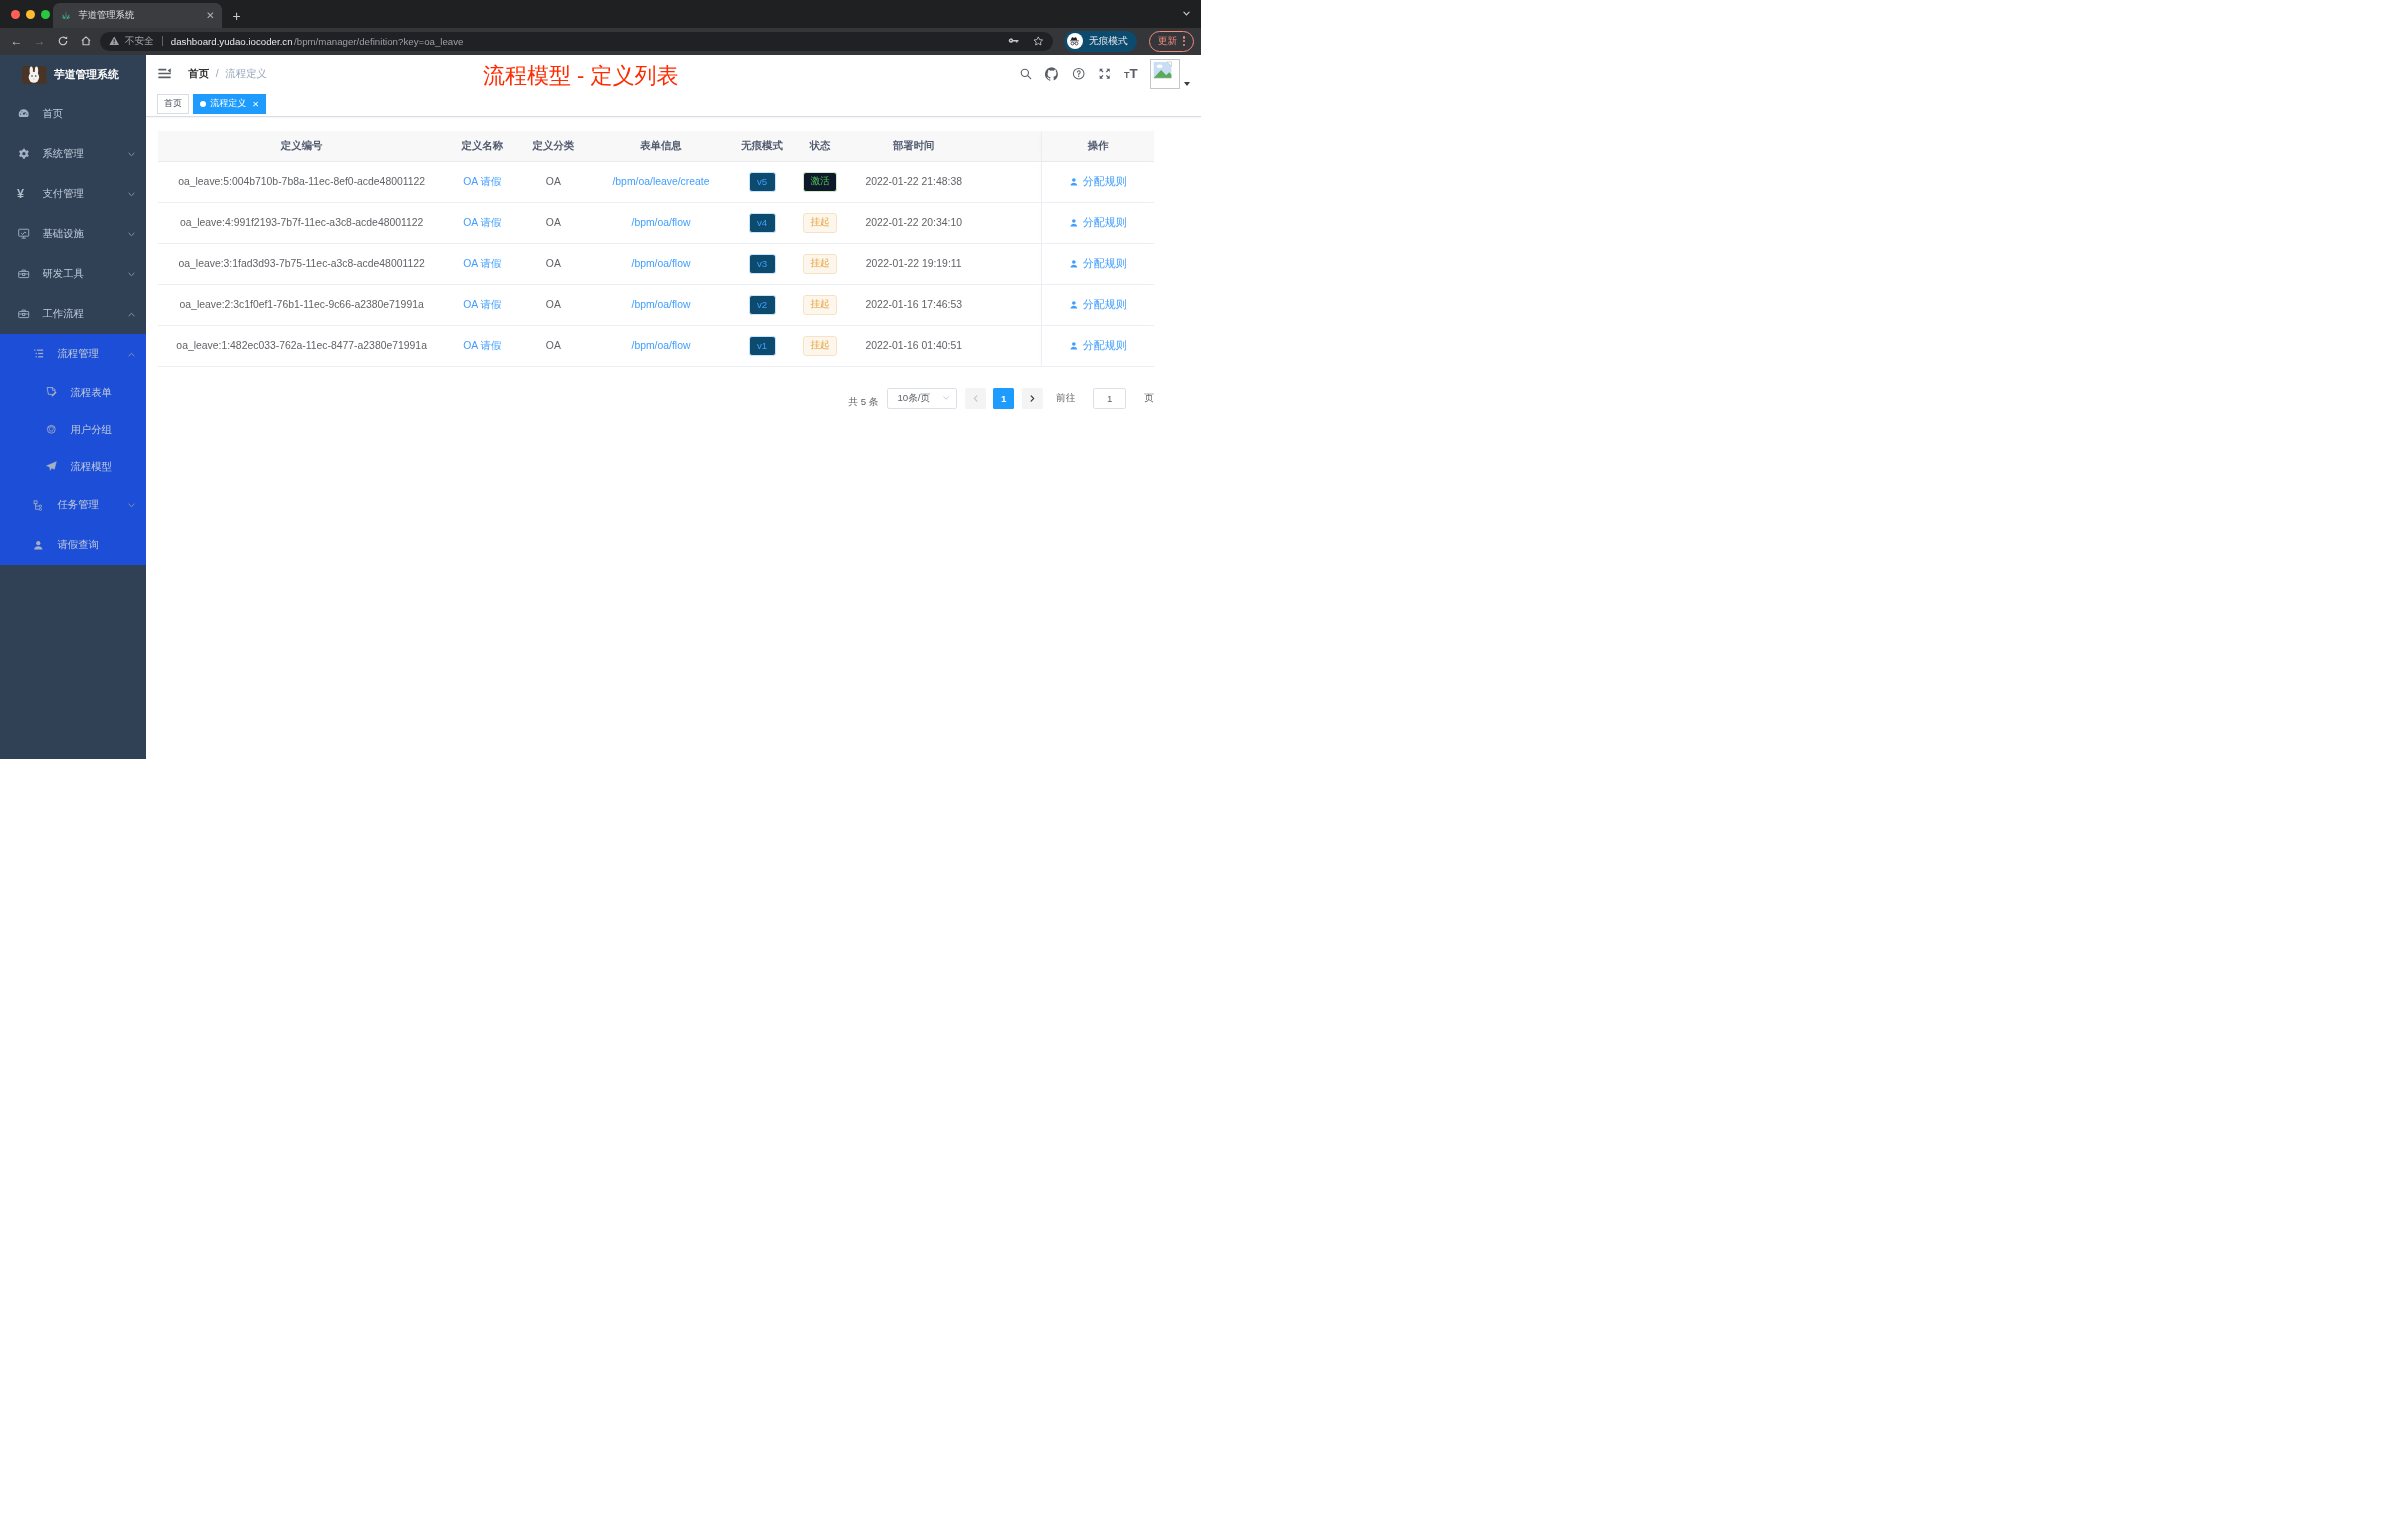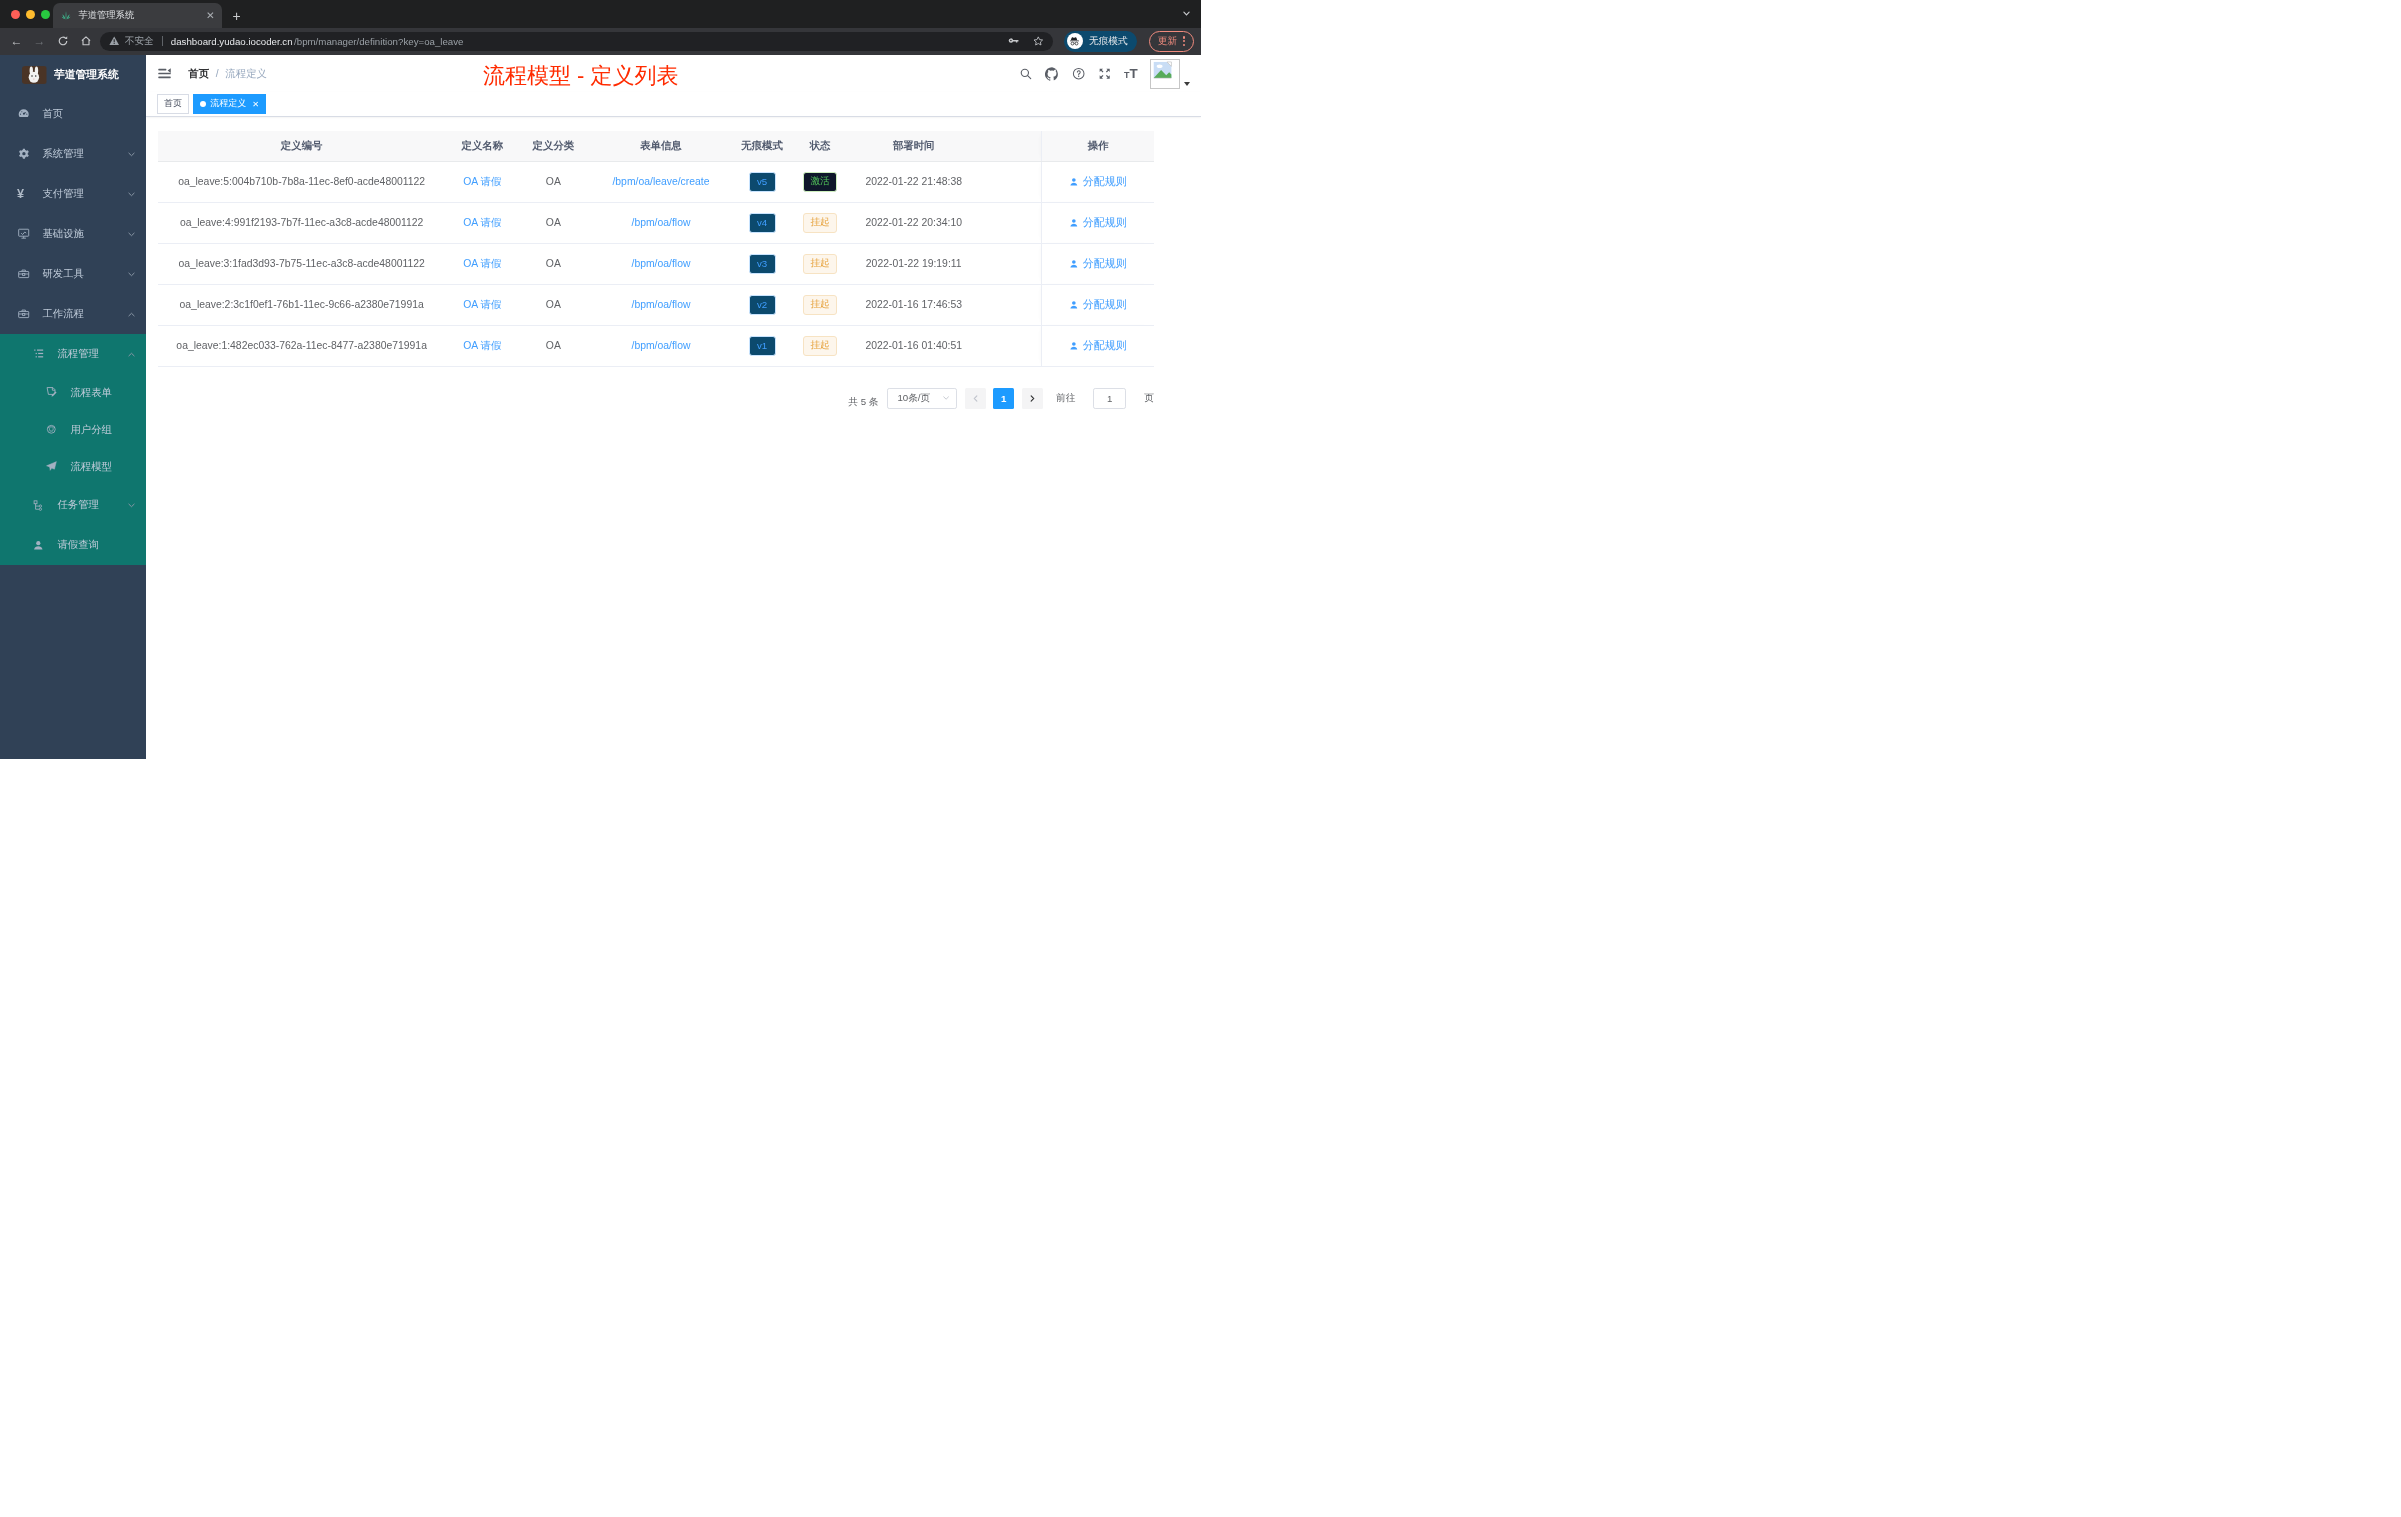--- a/index.html
+++ b/index.html
@@ -35,21 +35,21 @@
 
   
   .sidebar { position:absolute; left:0; top:55px; bottom:0; width:146px; background:#304156; color:#bfcbd9; }
   .logo { height:39px; display:flex; align-items:center; padding-left:22px; gap:7.4px; }
   .logo-img { width:24.5px; height:18px; border-radius:3px; overflow:hidden; }
   .logo-title { color:#fff; font-size:10.8px; font-weight:bold; white-space:nowrap; }
   .menu-item { height:40px; display:flex; align-items:center; padding:0 10.4px 0 17px; gap:12px; font-size:10.4px; cursor:pointer; }
   .menu-item .mi-icon { width:13.4px; color:#a3b1c2; flex:0 0 13.4px; }
   .menu-item .mi-label { flex:1; }
   .menu-item .mi-arrow { color:#8a97a6; }
-  .submenu-block { background:#0f766e; }
+  .submenu-block { background:#1d4ed8; }
   .menu-item.lv1 { padding-left:32px; }
   .menu-item.lv2 { height:37px; padding-left:45px; }
 
   
   .main { position:absolute; left:146px; top:55px; right:0; bottom:0; background:#fff; }
   .navbar { height:37px; display:flex; align-items:center; padding:0 11px; }
   .hamburger { color:#5a5e66; }
   .breadcrumb { margin-left:16.3px; font-size:10.4px; display:flex; gap:6.7px; align-items:center; }
   .bc-home { color:#303133; font-weight:bold; }
   .bc-sep { color:#97a8be; }

